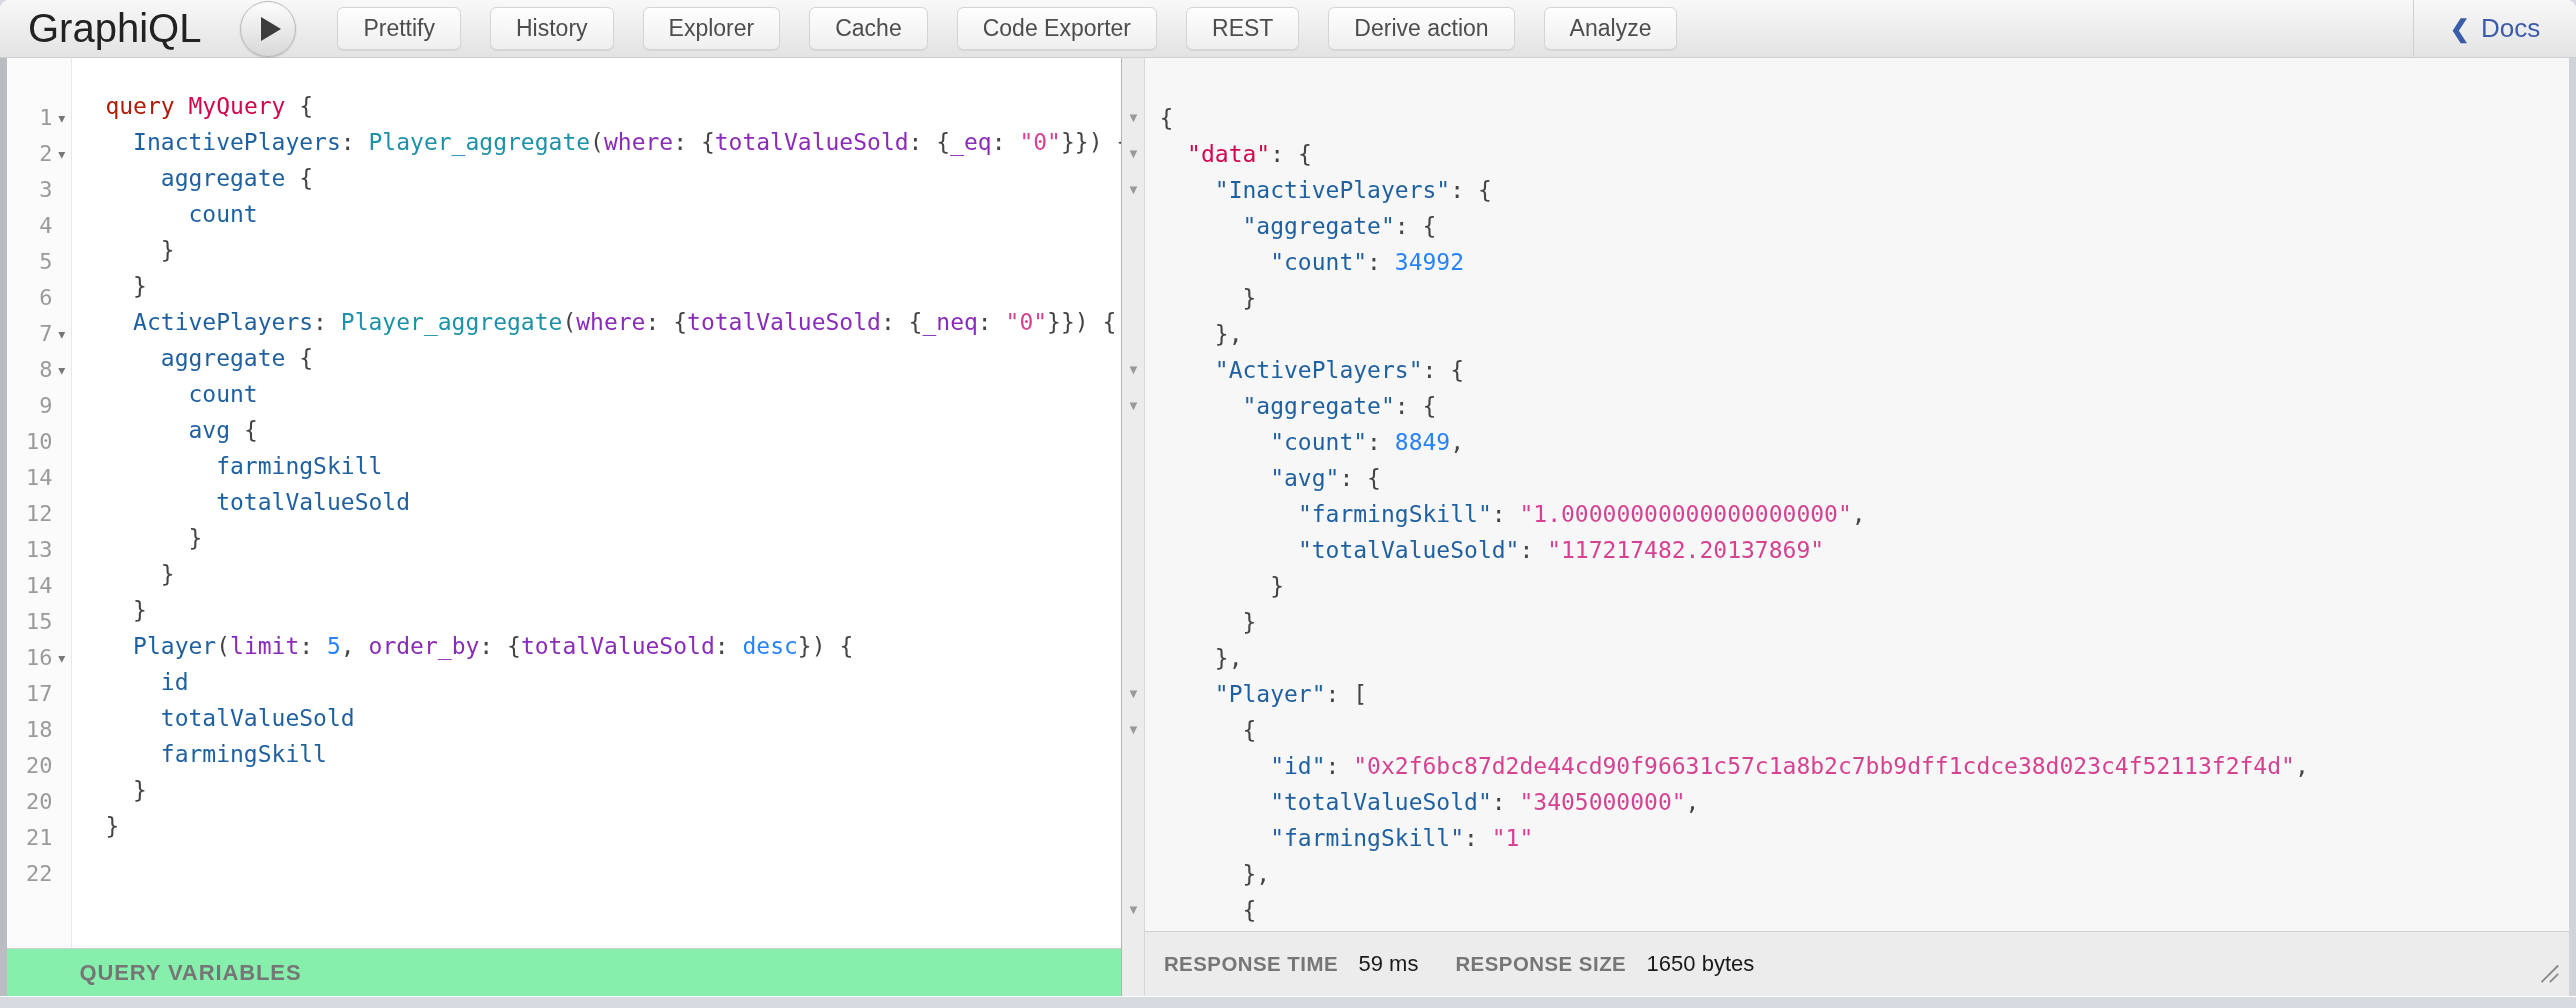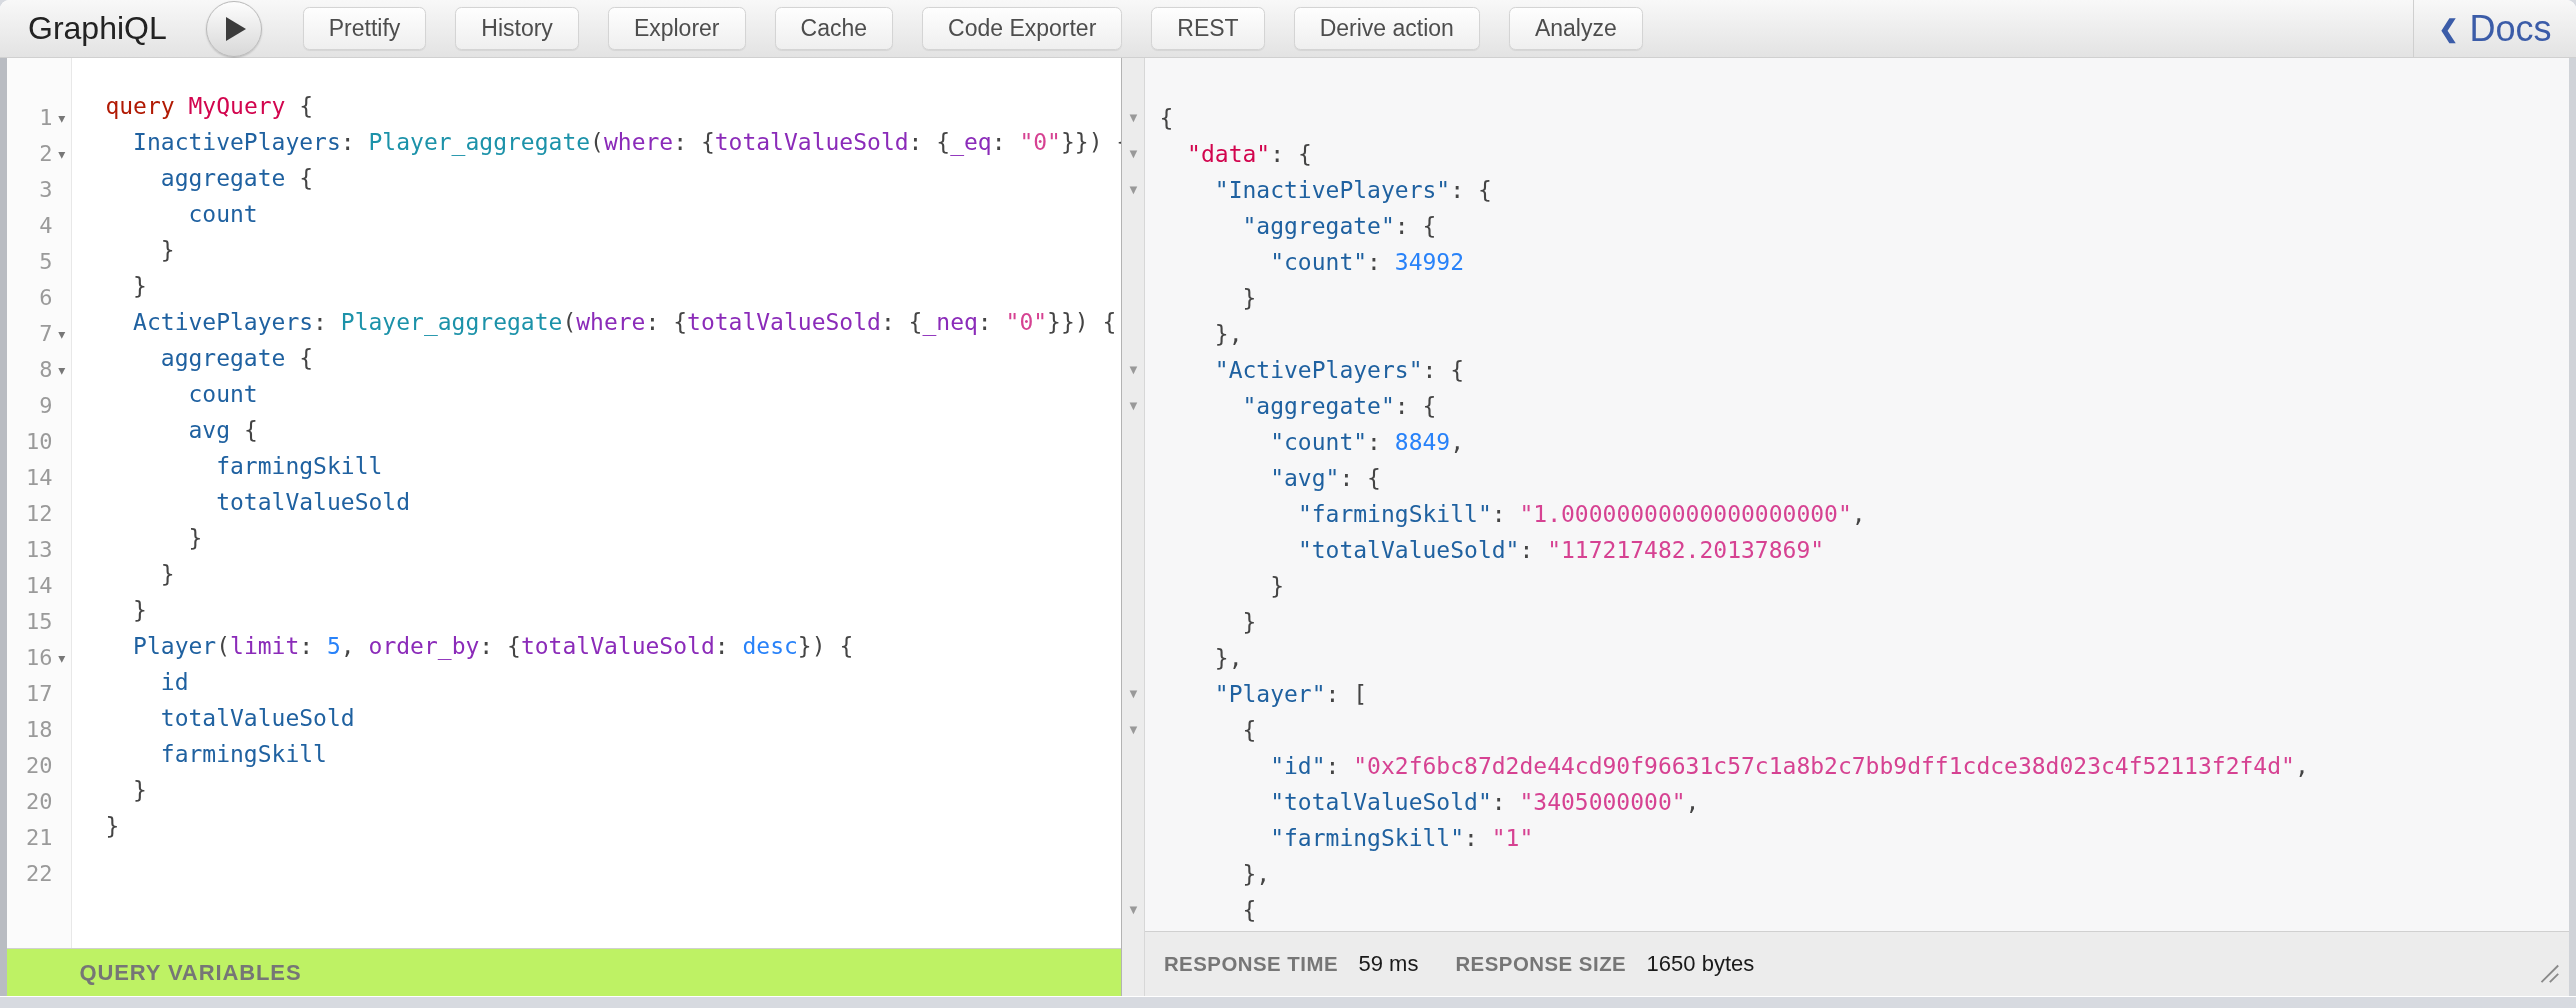--- a/index.html
+++ b/index.html
@@ -3,35 +3,35 @@
 <meta charset="utf-8">
 <style>
   html,body{margin:0;padding:0;width:2576px;height:1009px;overflow:hidden;
     background:#d7dae0;font-family:"Liberation Sans",sans-serif;}
   .app{position:absolute;left:0;top:0;width:2576px;height:997px;
     border-radius:9.3px 9.3px 0 0;overflow:hidden;background:#fff;}
 
   
   .toolbar{position:relative;height:57px;background:linear-gradient(#f8f8f8,#e3e3e3);
     border-bottom:0.9px solid #d0d0d0;display:flex;align-items:center;}
-  .logo{font-size:32px;color:#222;margin-left:28px;letter-spacing:0;}
+  .logo{font-size:40px;color:#222;margin-left:28px;letter-spacing:0;}
   .play-btn{width:54px;height:54px;border-radius:50%;margin-left:39px;flex:0 0 auto;
     background:linear-gradient(#fdfdfd,#d8d8d8);border:0.9px solid #b9b9b9;
     box-shadow:0 0.9px 1.9px rgba(0,0,0,.18);cursor:pointer;position:relative;}
   .play-tri{position:absolute;left:19.5px;top:15px;width:0;height:0;
     border-left:20.4px solid #3c3c3c;border-top:12px solid transparent;border-bottom:12px solid transparent;}
   .btn-row{display:flex;align-items:center;gap:29px;margin-left:41px;}
   .tb-btn{height:43px;padding:0 25px;font-size:23px;color:#4d4d4d;
     font-family:"Liberation Sans",sans-serif;
     background:linear-gradient(#fefefe,#efefef);border:0.9px solid #d4d4d4;border-radius:6.5px;
     box-shadow:0 0.9px 0.9px rgba(0,0,0,.07);cursor:pointer;}
   .docs-area{margin-left:auto;height:57px;border-left:0.9px solid #cfcfcf;
     display:flex;align-items:center;justify-content:center;width:162px;cursor:pointer;}
   .docs-chevron{color:#3b5ca8;font-size:24px;font-weight:bold;margin-right:11px;}
-  .docs-label{color:#3b5ca8;font-size:36px;}
+  .docs-label{color:#3b5ca8;font-size:26px;}
 
   
   .main{position:absolute;left:0;top:58px;width:2576px;height:938px;display:flex;}
   .edge{background:#b9bcc2;}
   .edge-left{width:7.4px;}
   .edge-right{width:7.4px;background:#d0d3d8;}
 
   .mono{font-family:"DejaVu Sans Mono",monospace;font-size:23px;line-height:36px;}
   .code-line{height:36px;white-space:pre;}
 
@@ -56,21 +56,21 @@
   .result-pane{flex:1 1 auto;position:relative;background:#f7f7f8;overflow:hidden;}
   .result-code{position:absolute;left:0;top:0;right:0;bottom:64px;
     padding:42px 0 0 14px;overflow:hidden;}
 
   
   .tk-kw{color:#B11A04}.tk-def{color:#D2054E}.tk-prop{color:#1F61A0}
   .tk-qual{color:#1C92A9}.tk-attr{color:#8B2BB9}.tk-str{color:#D64292}
   .tk-num{color:#2882F9}.tk-pun{color:#444}
 
   
-  .variables-bar{position:absolute;left:0;right:0;bottom:0;height:47px;background:#bef264;
+  .variables-bar{position:absolute;left:0;right:0;bottom:0;height:47px;background:#86efac;
     border-top:0.9px solid #d0d0d0;display:flex;align-items:center;cursor:pointer;}
   .variables-label{margin-left:72px;font-size:22px;font-weight:bold;color:#767676;letter-spacing:0.9px;}
   .status-bar{position:absolute;left:0;right:0;bottom:0;height:64px;background:#ececec;
     border-top:0.9px solid #d0d0d0;display:flex;align-items:center;margin-top:25px;}
   .status-label{font-size:20.4px;font-weight:bold;color:#767676;letter-spacing:0.5px;}
   .status-value{font-size:22px;color:#1a1a1a;margin-left:20.4px;}
   .sb-group{display:flex;align-items:center;}
   .resize-handle{position:absolute;right:7.4px;bottom:11px;cursor:nwse-resize;}
 </style>
 </head>

